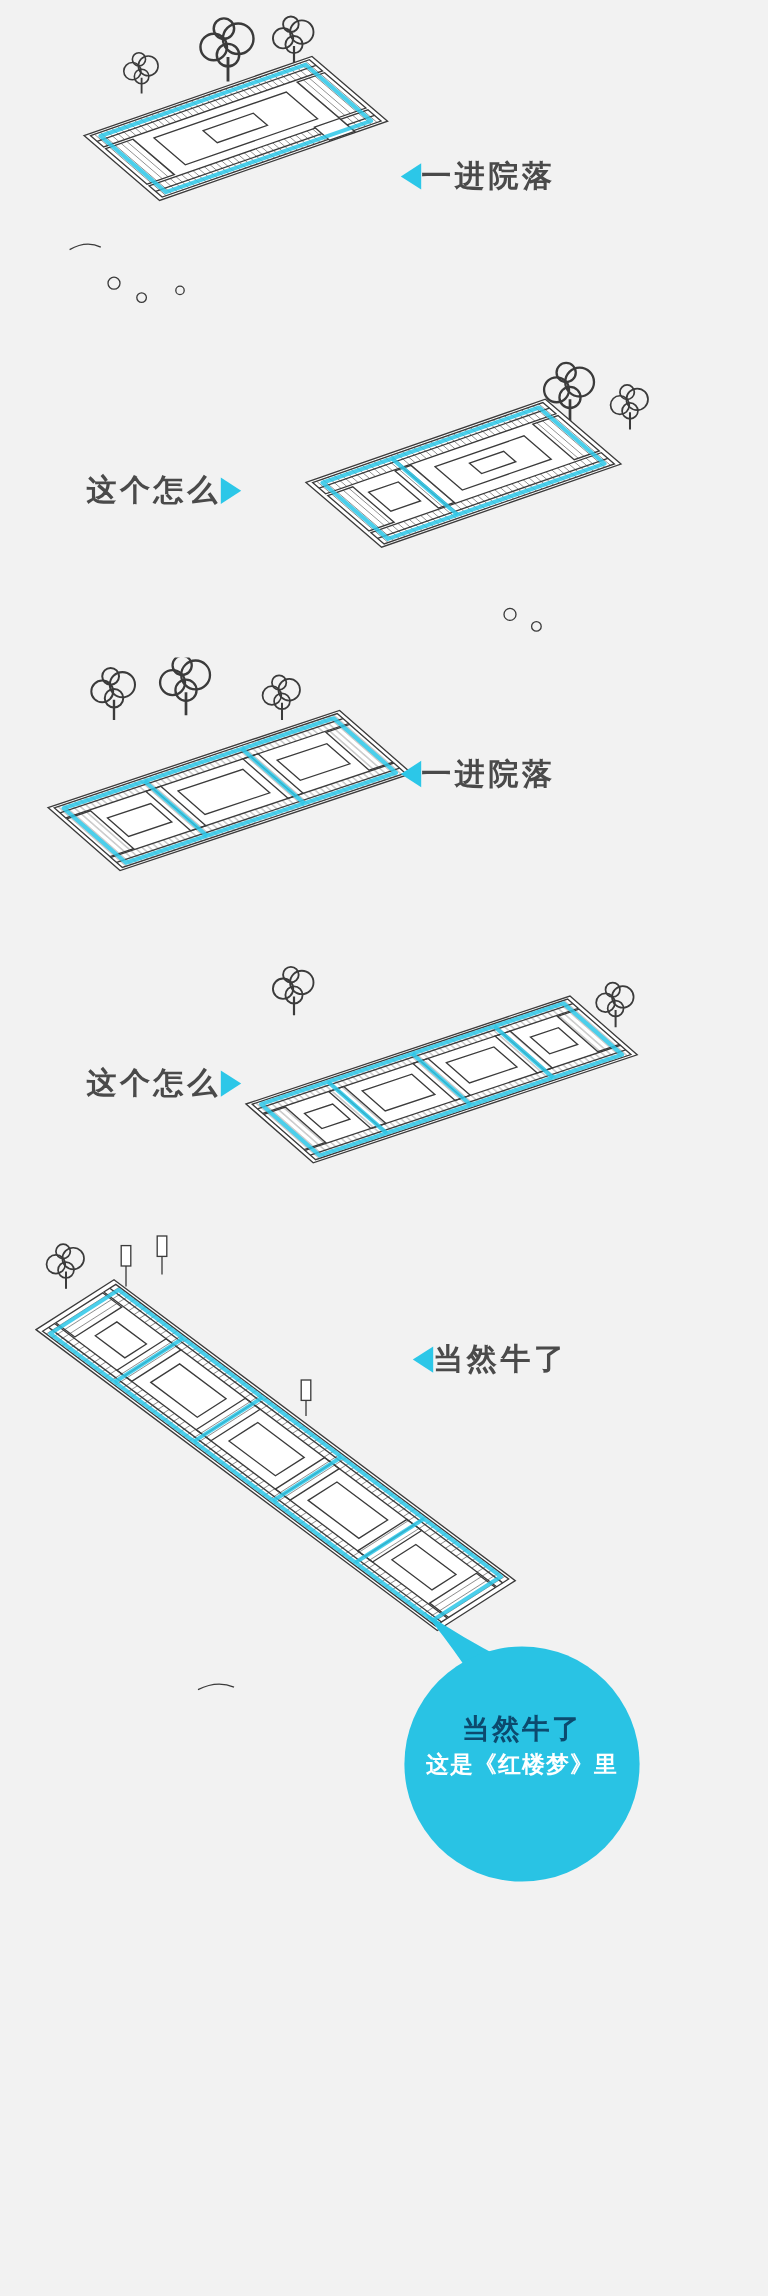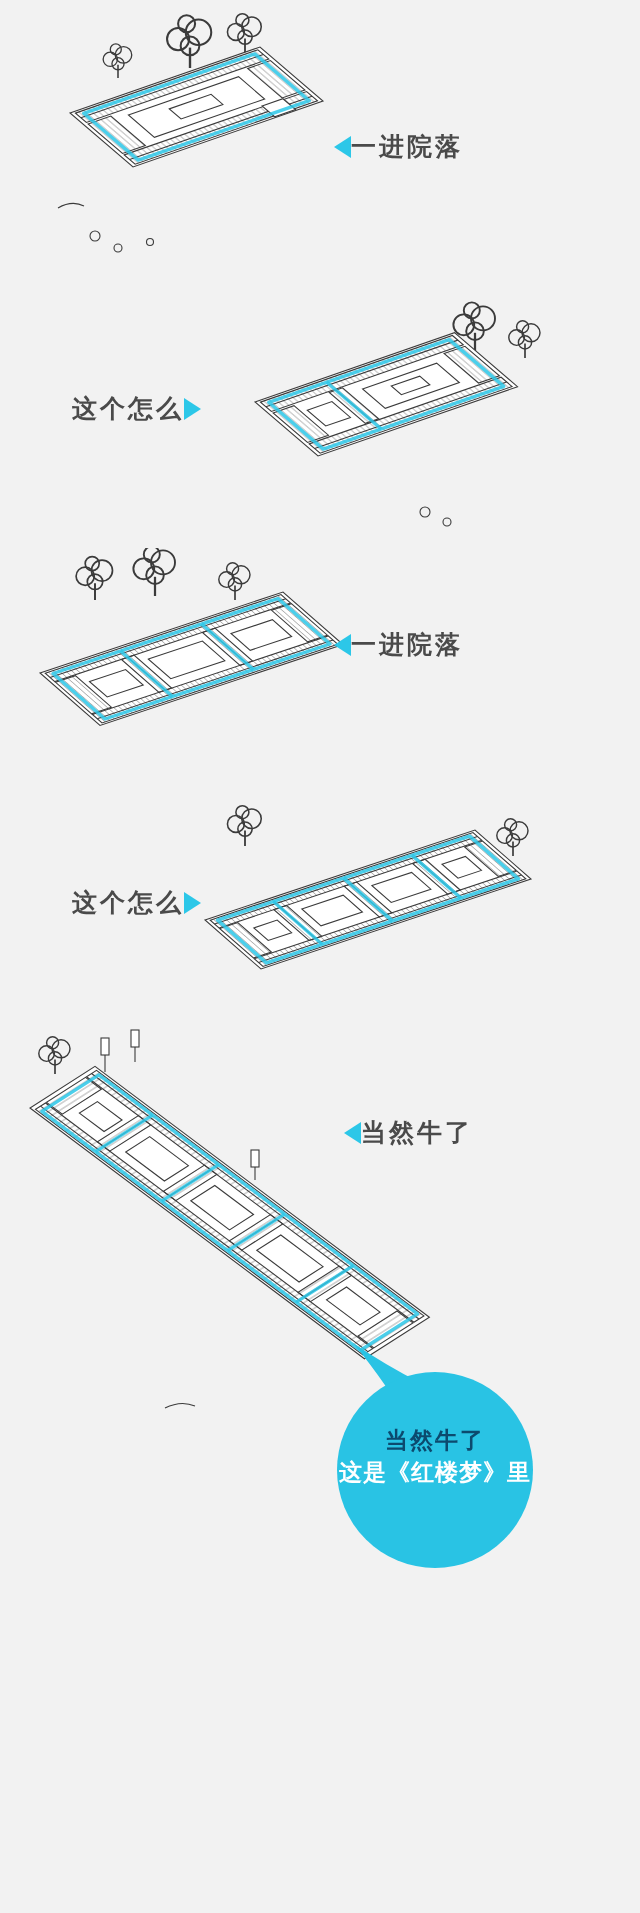--- a/index.html
+++ b/index.html
@@ -49,21 +49,21 @@
   .bubble svg { position: absolute; left: 0; top: 0; }
   .bubble-text {
     position: absolute;
     text-align: center;
     color: #ffffff;
     font-weight: bold;
   }
   .q-text { left: 4px; top: 64px; width: 146px; font-size: 23px; line-height: 33px; letter-spacing: 1px; }
   .a-text { left: 10px; top: 82px; width: 200px; }
   .answer-title { font-size: 23px; line-height: 36px; color: #0c4a6e; letter-spacing: 2px; }
-  .answer-line { font-size: 23px; line-height: 28px; letter-spacing: 1px; text-align: center; }
+  .answer-line { font-size: 19px; line-height: 28px; letter-spacing: 1px; text-align: center; }
 </style>
 </head>
 <body>
 
 <div class="page">
 
   <svg width="0" height="0" style="position:absolute" aria-hidden="true">
     <defs>
       <pattern id="hatch" width="5" height="5" patternUnits="userSpaceOnUse">
         <path d="M2.5 0 V5" stroke="#555" stroke-width="0.6"></path>

